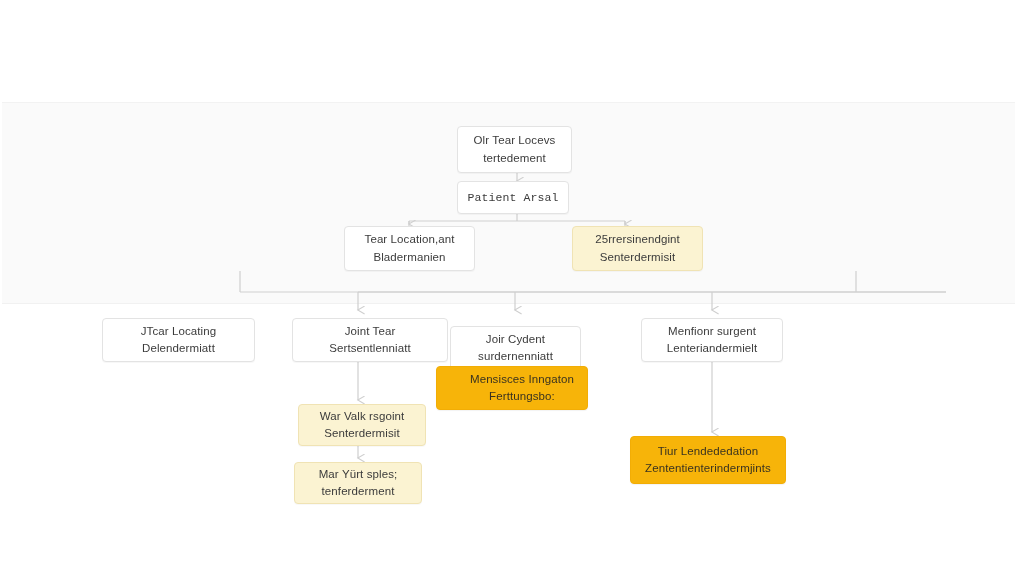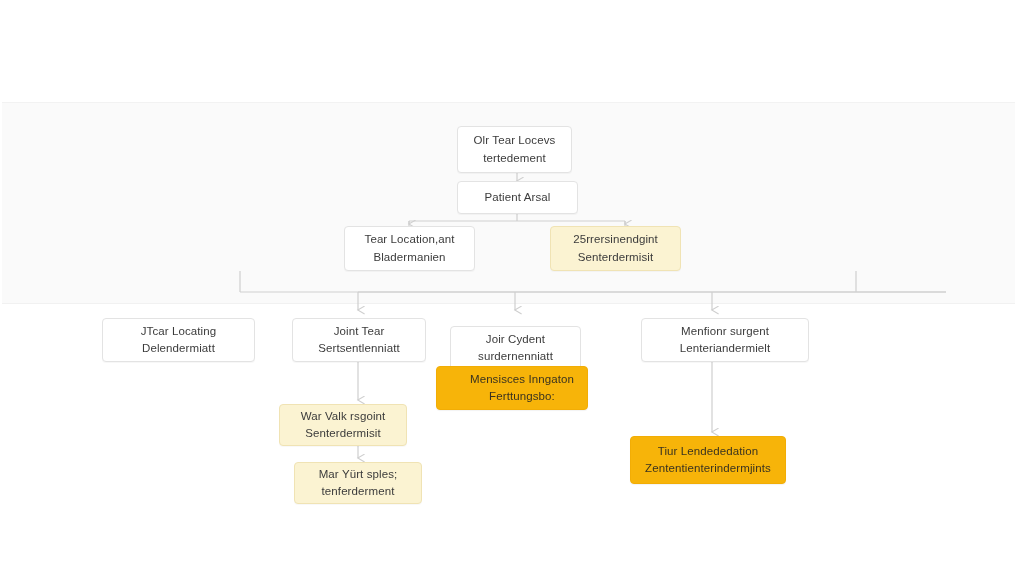--- a/index.html
+++ b/index.html
@@ -96,60 +96,60 @@
 
       <path d="M712,362 L712,432" marker-end="url(#ah)"></path>
     </g>
   </svg>
 
   <div class="node plain" style="left:457px;top:126px;width:115px;height:47px;">
     <span class="ln">Olr Tear Locevs</span>
     <span class="ln">tertedement</span>
   </div>
 
-  <div class="node plain" style="left:457px;top:181px;width:121px;height:33px;">
+  <div class="node plain" style="left:457px;top:181px;width:112px;height:33px;font-family:Liberation Mono, monospace;">
     <span class="ln">Patient Arsal</span>
   </div>
 
   <div class="node plain" style="left:344px;top:226px;width:131px;height:45px;">
     <span class="ln">Tear Location,ant</span>
     <span class="ln">Bladermanien</span>
   </div>
 
-  <div class="node pale" style="left:550px;top:226px;width:131px;height:45px;">
+  <div class="node pale" style="left:572px;top:226px;width:131px;height:45px;">
     <span class="ln">25rrersinendgint</span>
     <span class="ln">Senterdermisit</span>
   </div>
 
   <div class="node plain" style="left:102px;top:318px;width:153px;height:44px;">
     <span class="ln">JTcar Locating</span>
     <span class="ln">Delendermiatt</span>
   </div>
 
-  <div class="node plain" style="left:292px;top:318px;width:134px;height:44px;">
+  <div class="node plain" style="left:292px;top:318px;width:156px;height:44px;">
     <span class="ln">Joint Tear</span>
     <span class="ln">Sertsentlenniatt</span>
   </div>
 
   <div class="node plain" style="left:450px;top:318px;width:131px;height:44px;margin-top:8px;">
     <span class="ln">Joir Cydent</span>
     <span class="ln">surdernenniatt</span>
   </div>
 
-  <div class="node plain" style="left:641px;top:318px;width:168px;height:44px;">
+  <div class="node plain" style="left:641px;top:318px;width:142px;height:44px;">
     <span class="ln">Menfionr surgent</span>
     <span class="ln">Lenteriandermielt</span>
   </div>
 
   <div class="node amber" style="left:436px;top:366px;width:152px;height:44px;padding-left:28px;">
     <span class="ln">Mensisces Inngaton</span>
     <span class="ln">Ferttungsbo:</span>
   </div>
 
-  <div class="node pale" style="left:279px;top:404px;width:128px;height:42px;">
+  <div class="node pale" style="left:298px;top:404px;width:128px;height:42px;">
     <span class="ln">War Valk rsgoint</span>
     <span class="ln">Senterdermisit</span>
   </div>
 
   <div class="node pale" style="left:294px;top:462px;width:128px;height:42px;">
     <span class="ln">Mar Yürt sples;</span>
     <span class="ln">tenferderment</span>
   </div>
 
   <div class="node amber" style="left:630px;top:436px;width:156px;height:48px;">

